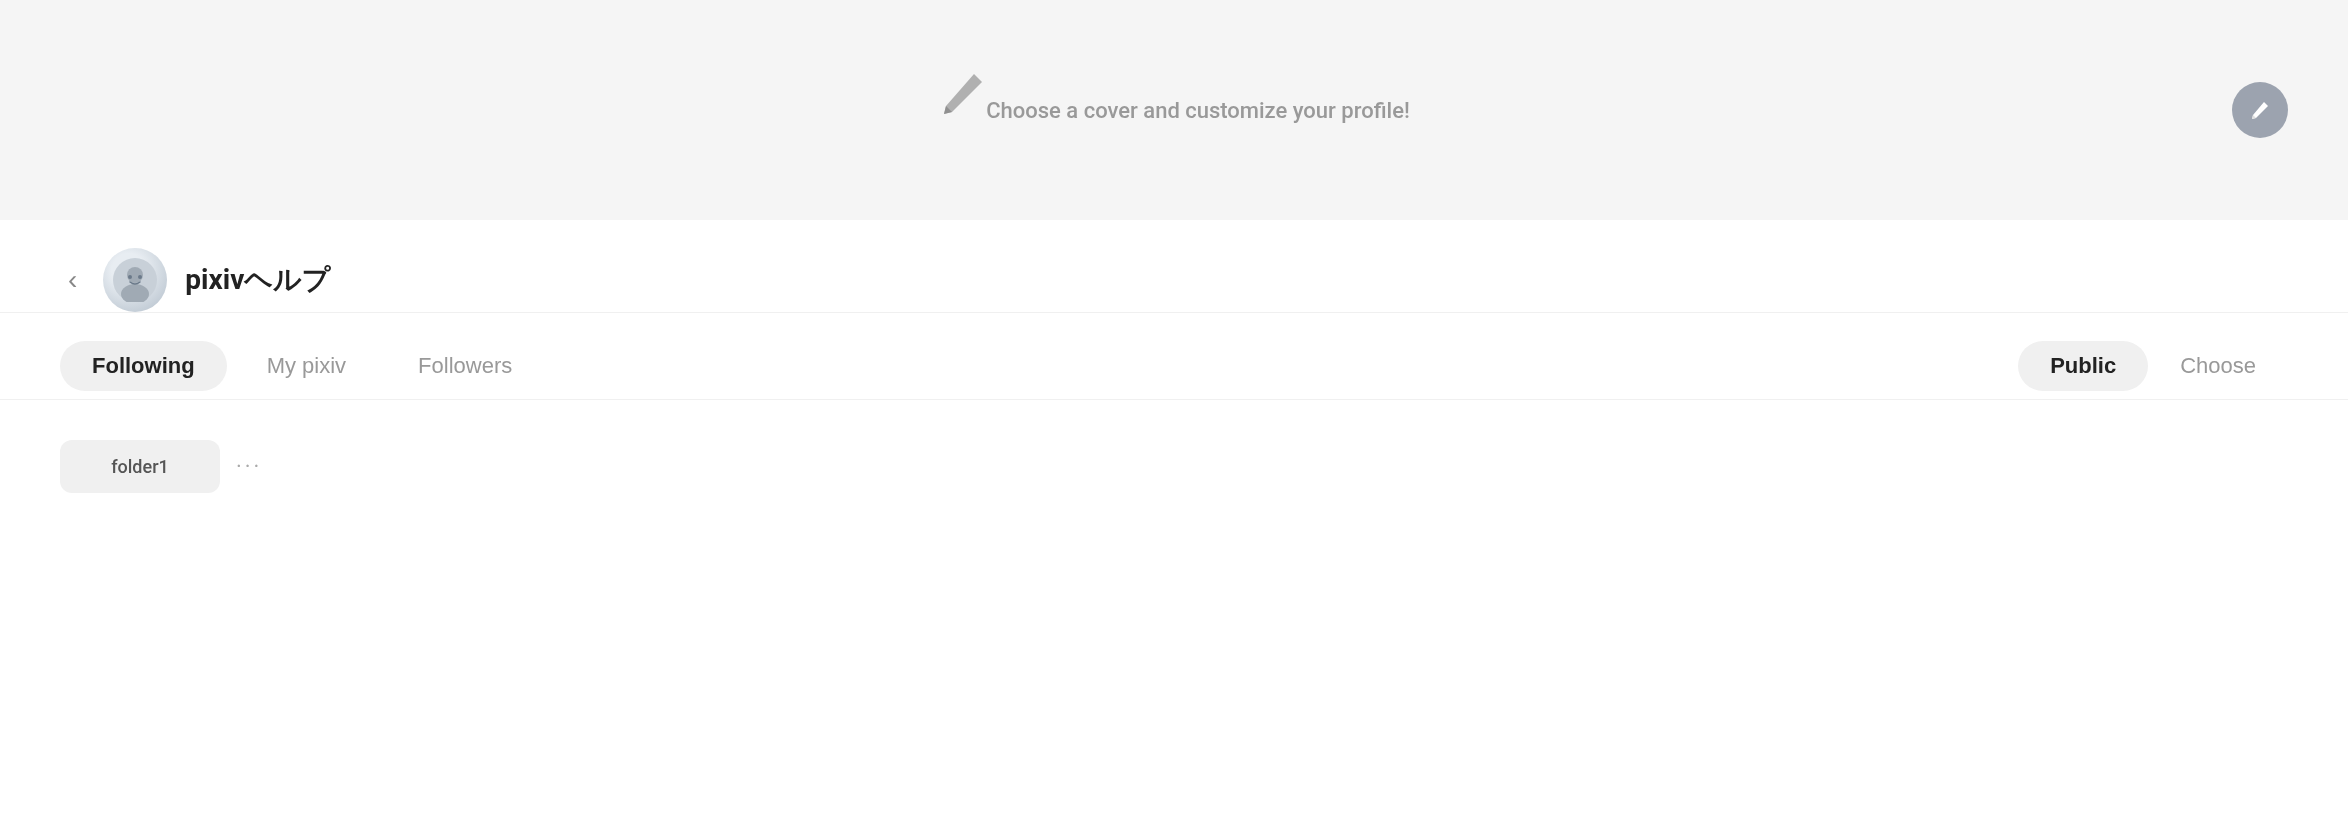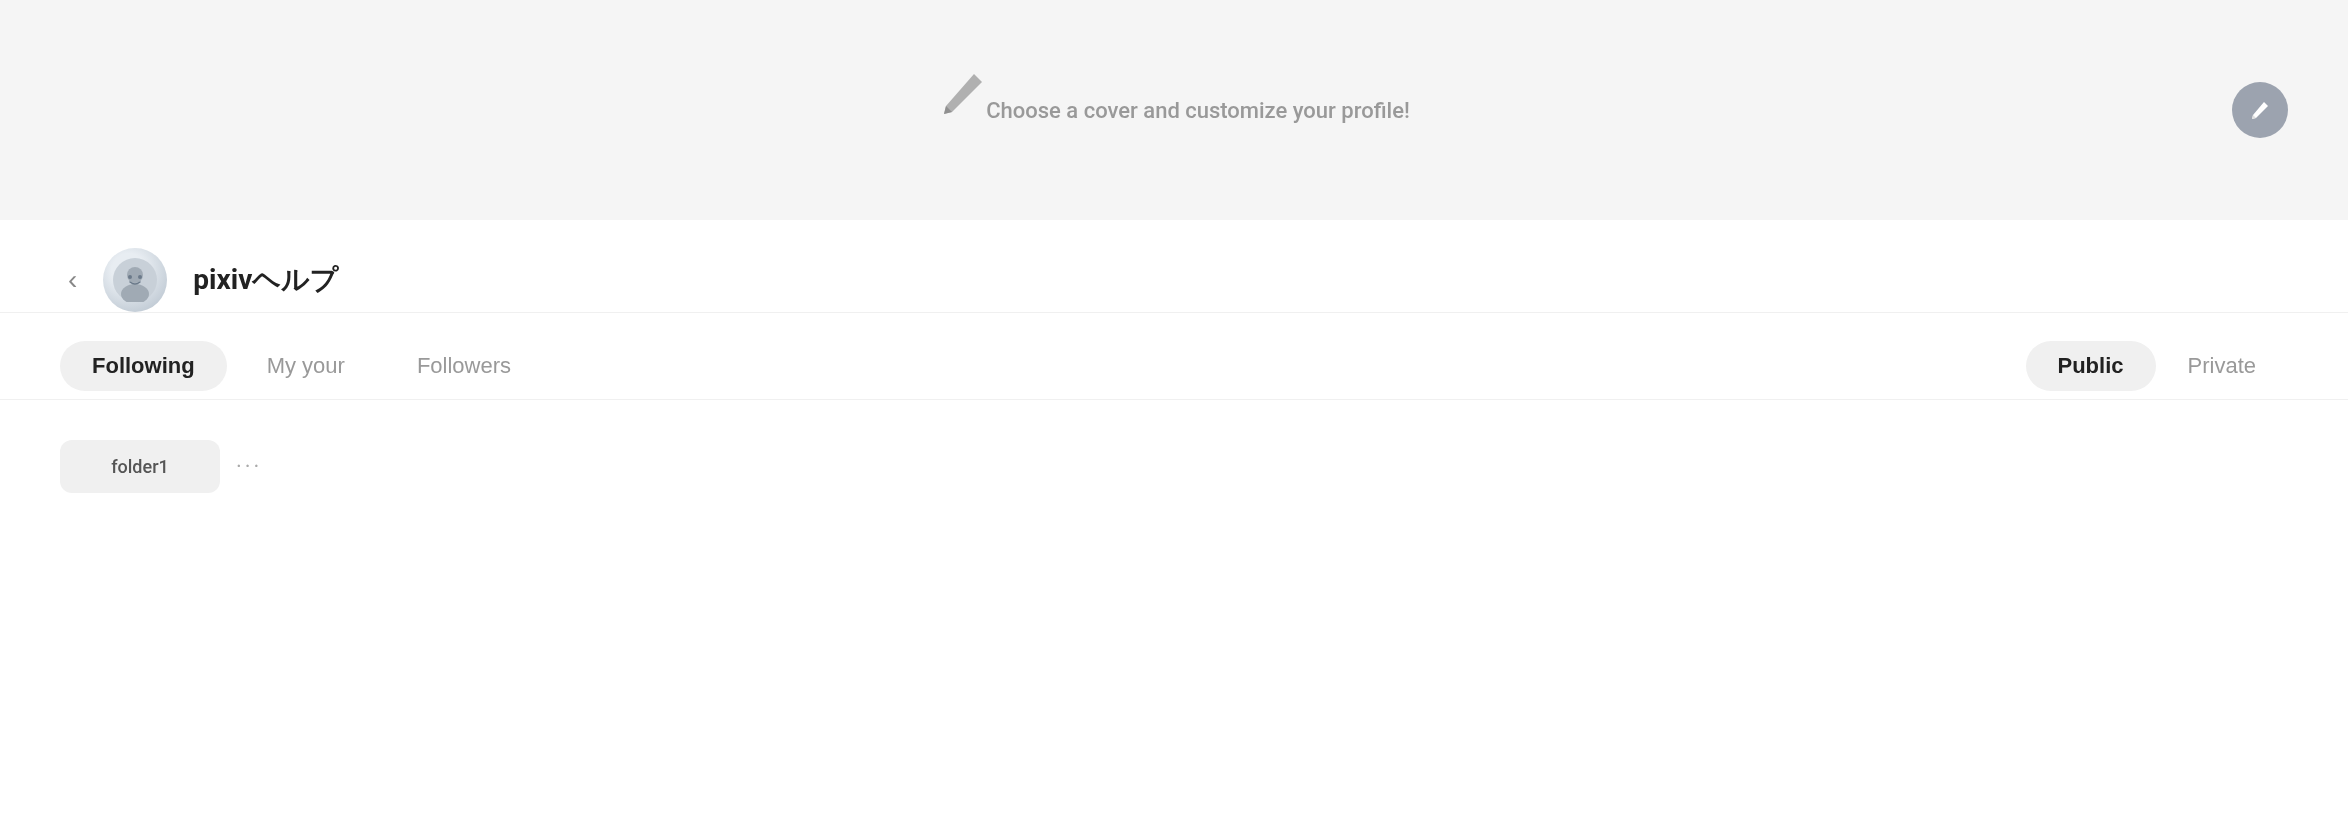--- a/index.html
+++ b/index.html
@@ -96,21 +96,20 @@
       background: radial-gradient(circle at 40% 35%, #e8edf2 30%, #b0bcc8 100%);
       display: flex;
       align-items: center;
       justify-content: center;
     }
 
     .username {
       font-size: 28px;
       font-weight: 700;
       color: #222;
-      margin-left: 8px;
     }
 
     
     .tabs-row {
       background: #fff;
       padding: 0 60px;
       display: flex;
       align-items: center;
       gap: 0;
       margin-top: 28px;
@@ -235,26 +234,26 @@
       </svg>
     </div>
   </div>
 
   <span class="username">pixivヘルプ</span>
 </div>
 
 <div class="tabs-row">
   <div class="tabs-left">
     <button class="tab-btn active">Following</button>
-    <button class="tab-btn">My your</button>
+    <button class="tab-btn">My pixiv</button>
     <button class="tab-btn">Followers</button>
   </div>
   <div class="tabs-right">
     <button class="tab-btn active">Public</button>
-    <button class="tab-btn">Private</button>
+    <button class="tab-btn">Choose</button>
   </div>
 </div>
 
 <div class="content-area">
 
   <div class="folder-item">
     <div class="folder-pill">folder1</div>
     <span class="more-dots">···</span>
   </div>
 </div>

